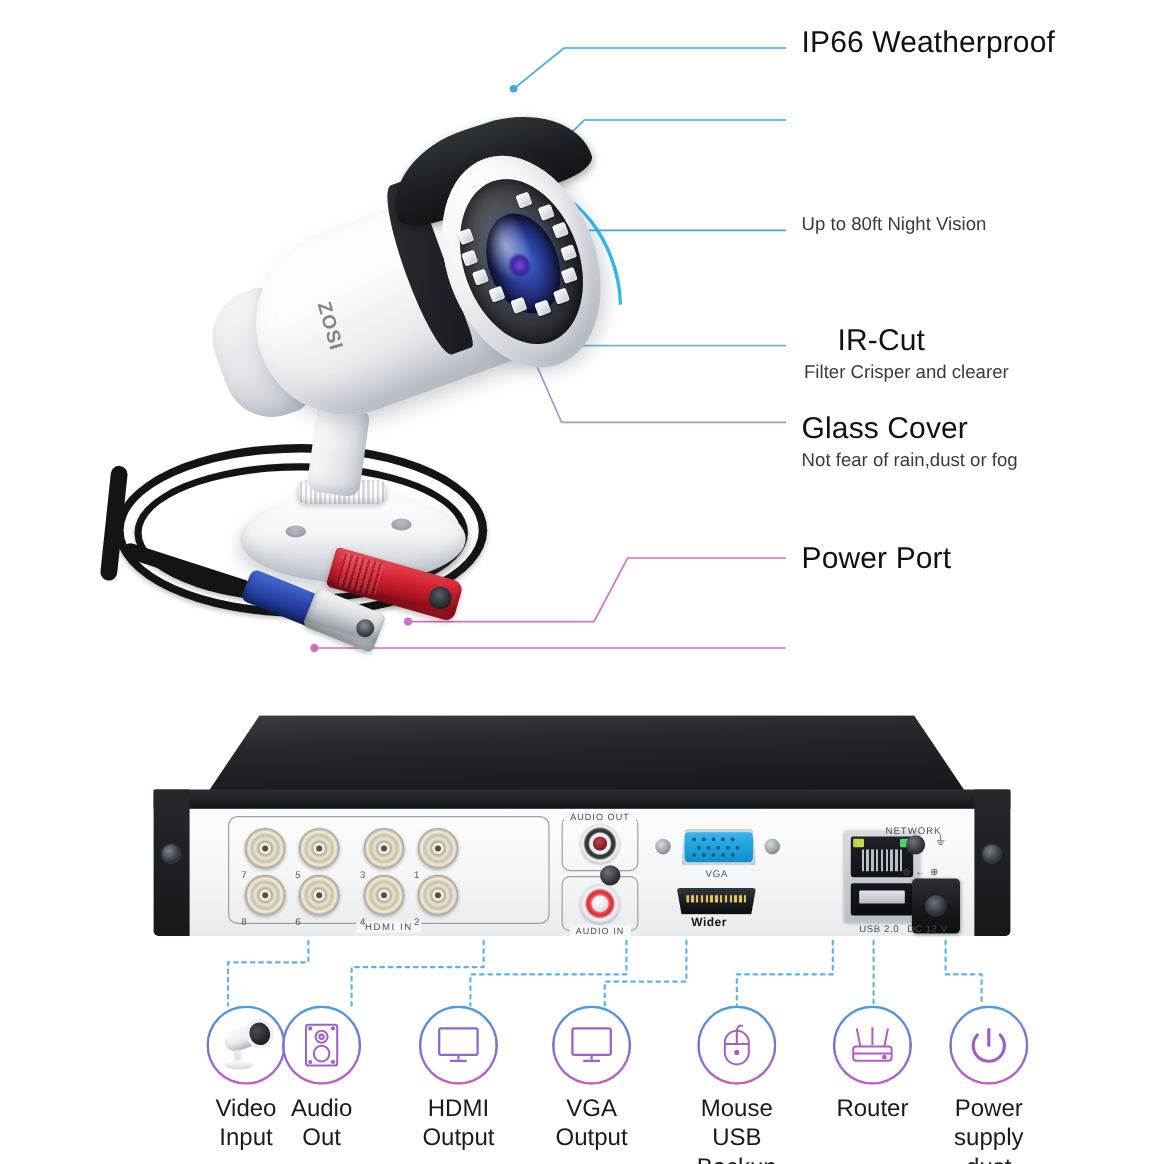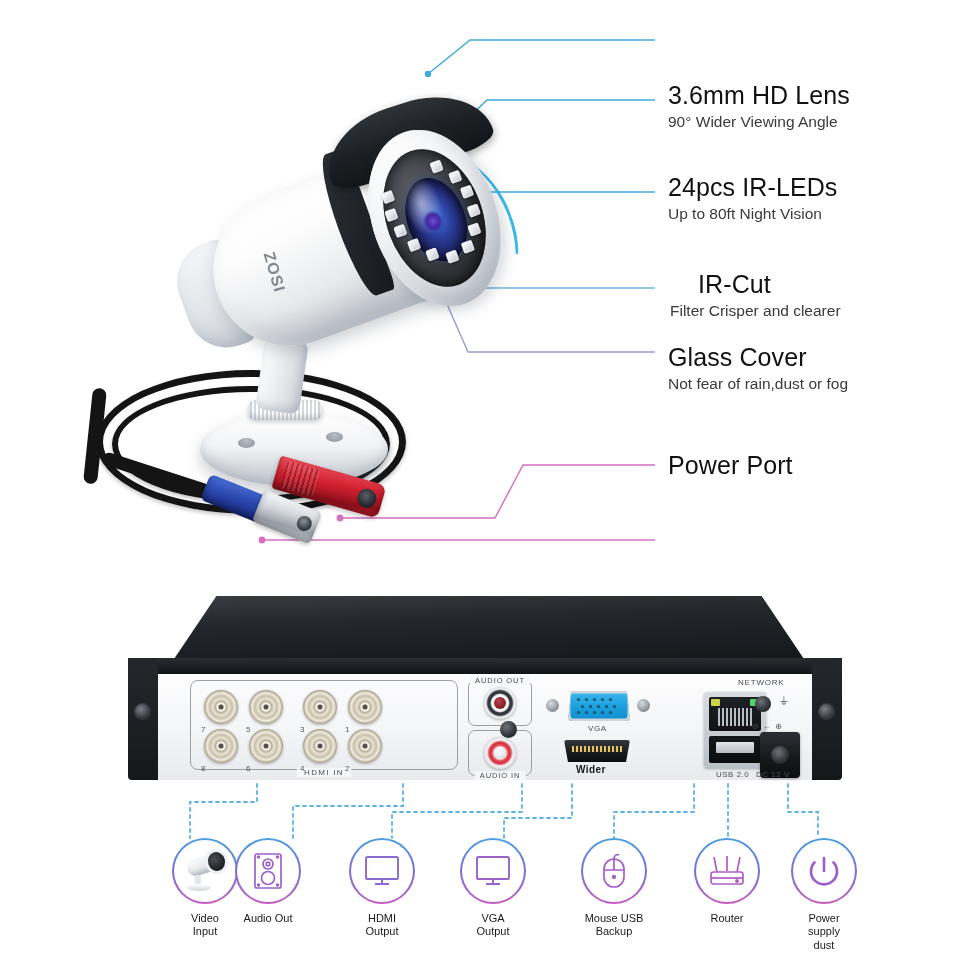--- a/index.html
+++ b/index.html
@@ -314,21 +314,21 @@
     position:absolute;left:50%;transform:translateX(-50%);
     width:62px;height:62px;border-radius:50%;
     background:
       linear-gradient(#fff,#fff) padding-box,
       linear-gradient(180deg,#4a9fe0 0%,#7b6fd0 52%,#c45fc0 100%) border-box;
     border:2px solid transparent;
     display:flex;align-items:center;justify-content:center;
   }
   .icon-label{
     position:absolute;left:50%;transform:translateX(-50%);top:74px;
-    font-size:11px;color:#1a1a1a;line-height:1.22;white-space:pre-line;
+    font-size:20px;color:#1a1a1a;line-height:1.22;white-space:pre-line;
     font-family:"Liberation Sans",sans-serif;
   }
   .mini-cam{position:relative;width:44px;height:40px;}
   .mini-cam .mb{
     position:absolute;left:4px;top:6px;width:30px;height:17px;border-radius:9px 6px 6px 9px;
     background:linear-gradient(170deg,#fff 0%,#e6e9ed 60%,#c7ccd2 100%);
     transform:rotate(-18deg);
     box-shadow:inset -2px -3px 5px rgba(120,130,145,.4);
   }
   .mini-cam .mr{
@@ -417,28 +417,26 @@
       </div>
     </div>
 
     <div class="conn-blue"></div>
     <div class="conn-red">
       <div class="conn-red-ribs"></div>
     </div>
     <div class="conn-silver"></div>
   </div>
 
-
-  <div class="feat" style="left:668px;top:82px;">
-    <div class="ttl">3.6mm HD Lens</div>
-    <div class="sub">90° Wider Viewing Angle</div>
-  </div>
+  <div class="feat" style="left:668px;top:22px;">
+    <div class="ttl">IP66 Weatherproof</div>
+  </div>
+
 
   <div class="feat" style="left:668px;top:174px;">
-    <div class="ttl">24pcs IR-LEDs</div>
     <div class="sub">Up to 80ft Night Vision</div>
   </div>
 
   <div class="feat" style="left:668px;top:344px;">
     <div class="ttl">Glass Cover</div>
     <div class="sub">Not fear of rain,dust or fog</div>
   </div>
 
   <div class="feat" style="left:698px;top:271px;">
     <div class="ttl">IR-Cut</div>
@@ -533,21 +531,21 @@
         <div class="rj45">
           <span class="rj-led l"></span>
           <span class="rj-led r"></span>
           <span class="rj-slot"></span>
         </div>
         <div class="usb">
           <span class="usb-tongue"></span>
         </div>
       </div>
       <span class="port-lbl" style="left:566px;top:96px;">USB 2.0</span>
-      <span class="port-lbl" style="left:588px;top:4px;letter-spacing:.8px;">NETWORK</span>
+      <span class="port-lbl" style="left:588px;top:14px;letter-spacing:.8px;">NETWORK</span>
       <div class="net-screw" style="left:605px;top:22px;"></div>
       <span class="gnd" style="left:630px;top:21px;">⏚</span>
 
       <span class="polarity" style="left:602px;top:48px;">⊖ ← ⊕</span>
       <div class="dcjack" style="left:610px;top:58px;"></div>
       <span class="port-lbl" style="left:606px;top:96px;">DC 12 V</span>
     </div>
   </div>
 
   <svg class="leader" viewBox="0 0 970 970">

